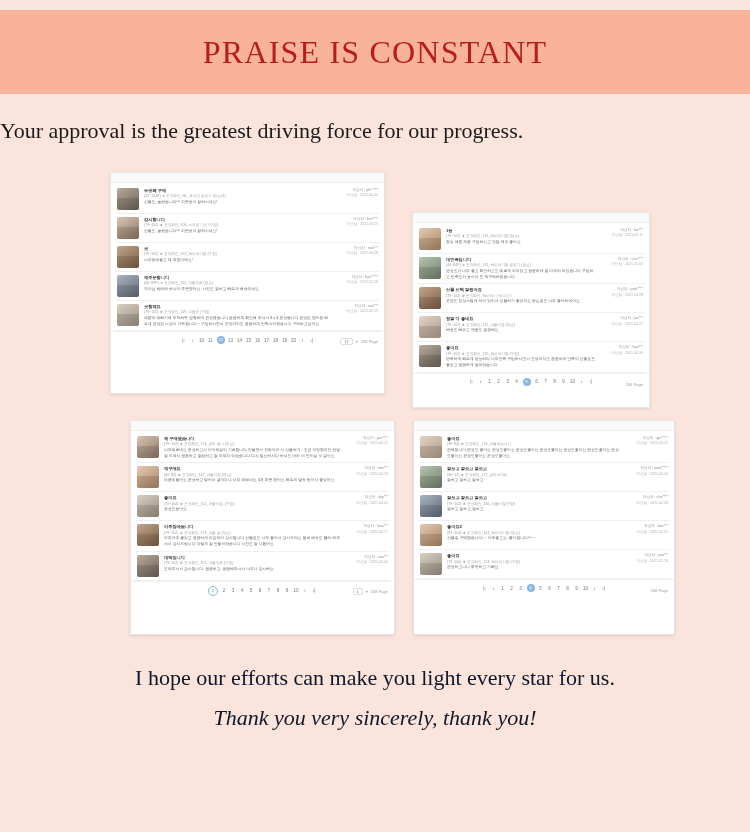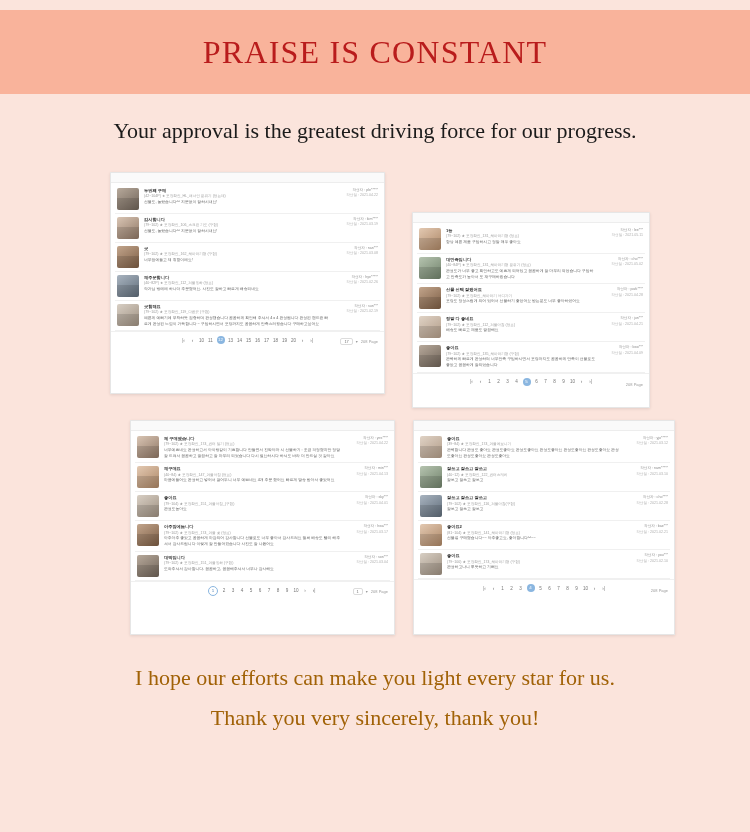--- a/index.html
+++ b/index.html
@@ -36,37 +36,36 @@
     font-size: 32px;
     letter-spacing: 1.2px;
     color: #b91c1c;
     font-weight: 400;
   }
   .subtitle {
     position: absolute;
     top: 118px;
     left: 0;
     width: 750px;
-    text-align: center;
     font-size: 22px;
     color: #1b1b1b;
     font-family: "Liberation Serif", serif;
   }
   .closing {
     position: absolute;
     left: 0;
     width: 750px;
     text-align: center;
     font-size: 22px;
-    color: #a16207;
+    color: #0f172a;
     font-family: "Liberation Serif", serif;
     line-height: 1.6;
   }
   .closing.l1 { top: 660px; }
-  .closing.l2 { top: 700px; }
+  .closing.l2 { top: 700px; font-style: italic; }
 
   
   .shot {
     position: absolute;
     background: #ffffff;
     border: 1px solid #e6e6e6;
     box-shadow: 0 1px 3px rgba(0,0,0,0.10);
     overflow: hidden;
     font-family: "Liberation Sans", sans-serif;
     box-sizing: border-box;

